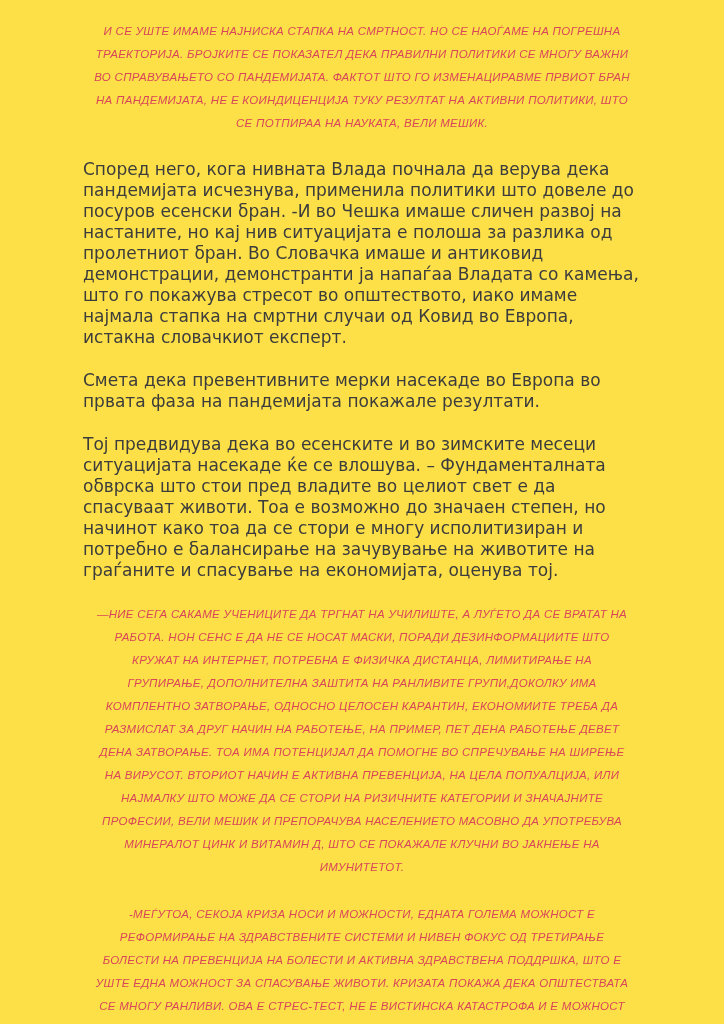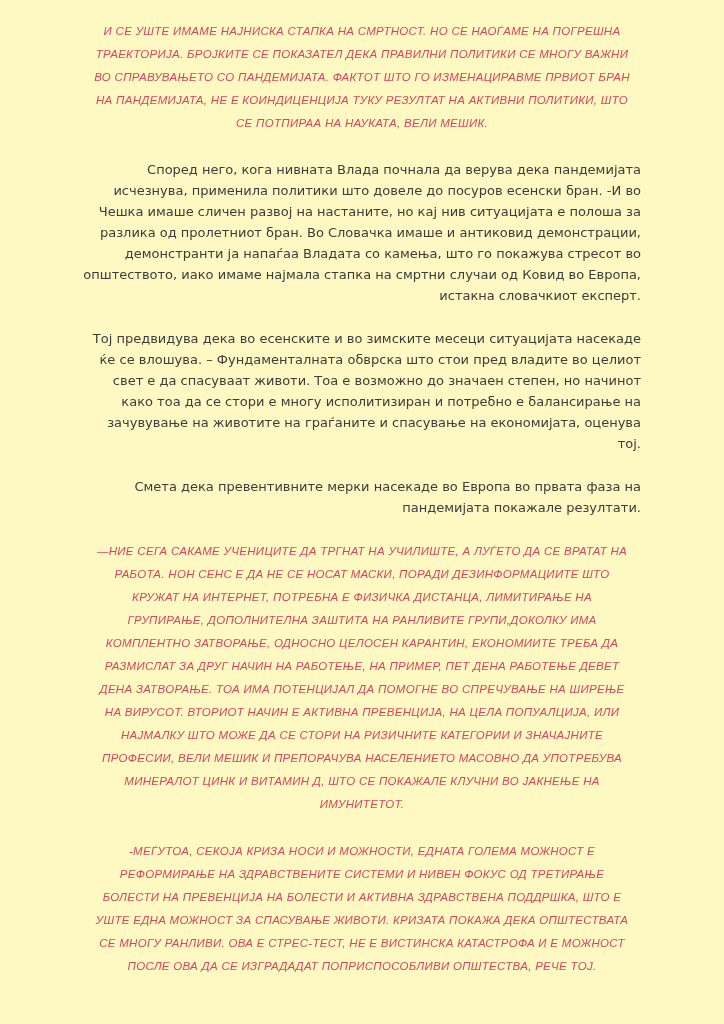--- a/index.html
+++ b/index.html
@@ -5,34 +5,34 @@
   html, body {
     margin: 0;
     padding: 0;
     background: #ffffff;
   }
   .page {
     position: relative;
     width: 724px;
     height: 1024px;
     margin: 0 auto;
-    background: #fef9c3;
+    background: #fde047;
     box-sizing: border-box;
     padding: 14px 83px 8px 83px;
     overflow: hidden;
   }
   .article {
     width: 558px;
   }
   .para {
     font-family: "DejaVu Sans", "Liberation Sans", sans-serif;
-    font-size: 13px;
+    font-size: 17px;
     line-height: 21px;
     color: #3c3c3c;
-    text-align: right;
+    text-align: left;
     margin: 0 0 22px 0;
   }
   .quote {
     font-family: "Liberation Sans", "DejaVu Sans", sans-serif;
     font-style: italic;
     font-weight: 400;
     font-size: 11.5px;
     line-height: 23px;
     letter-spacing: 0.3px;
     color: #d8465a;
@@ -47,23 +47,23 @@
 </head>
 <body>
 
 <div class="page">
   <div class="article">
 
     <div class="quote first">И СЕ УШТЕ ИМАМЕ НАЈНИСКА СТАПКА НА СМРТНОСТ. НО СЕ НАОЃАМЕ НА ПОГРЕШНА ТРАЕКТОРИЈА. БРОЈКИТЕ СЕ ПОКАЗАТЕЛ ДЕКА ПРАВИЛНИ ПОЛИТИКИ СЕ МНОГУ ВАЖНИ ВО СПРАВУВАЊЕТО СО ПАНДЕМИЈАТА. ФАКТОТ ШТО ГО ИЗМЕНАЦИРАВМЕ ПРВИОТ БРАН НА ПАНДЕМИЈАТА, НЕ Е КОИНДИЦЕНЦИЈА ТУКУ РЕЗУЛТАТ НА АКТИВНИ ПОЛИТИКИ, ШТО СЕ ПОТПИРАА НА НАУКАТА, ВЕЛИ МЕШИК.</div>
 
     <div class="para">Според него, кога нивната Влада почнала да верува дека пандемијата исчезнува, применила политики што довеле до посуров есенски бран. -И во Чешка имаше сличен развој на настаните, но кај нив ситуацијата е полоша за разлика од пролетниот бран. Во Словачка имаше и антиковид демонстрации, демонстранти ја напаѓаа Владата со камења, што го покажува стресот во општеството, иако имаме најмала стапка на смртни случаи од Ковид во Европа, истакна словачкиот експерт.</div>
 
+    <div class="para">Смета дека превентивните мерки насекаде во Европа во првата фаза на пандемијата покажале резултати.</div>
+
     <div class="para">Тој предвидува дека во есенските и во зимските месеци ситуацијата насекаде ќе се влошува. – Фундаменталната обврска што стои пред владите во целиот свет е да спасуваат животи. Тоа е возможно до значаен степен, но начинот како тоа да се стори е многу исполитизиран и потребно е балансирање на зачувување на животите на граѓаните и спасување на економијата, оценува тој.</div>
-
-    <div class="para">Смета дека превентивните мерки насекаде во Европа во првата фаза на пандемијата покажале резултати.</div>
 
     <div class="quote">—НИЕ СЕГА САКАМЕ УЧЕНИЦИТЕ ДА ТРГНАТ НА УЧИЛИШТЕ, А ЛУЃЕТО ДА СЕ ВРАТАТ НА РАБОТА. НОН СЕНС Е ДА НЕ СЕ НОСАТ МАСКИ, ПОРАДИ ДЕЗИНФОРМАЦИИТЕ ШТО КРУЖАТ НА ИНТЕРНЕТ, ПОТРЕБНА Е ФИЗИЧКА ДИСТАНЦА, ЛИМИТИРАЊЕ НА ГРУПИРАЊЕ, ДОПОЛНИТЕЛНА ЗАШТИТА НА РАНЛИВИТЕ ГРУПИ,ДОКОЛКУ ИМА КОМПЛЕНТНО ЗАТВОРАЊЕ, ОДНОСНО ЦЕЛОСЕН КАРАНТИН, ЕКОНОМИИТЕ ТРЕБА ДА РАЗМИСЛАТ ЗА ДРУГ НАЧИН НА РАБОТЕЊЕ, НА ПРИМЕР, ПЕТ ДЕНА РАБОТЕЊЕ ДЕВЕТ ДЕНА ЗАТВОРАЊЕ. ТОА ИМА ПОТЕНЦИЈАЛ ДА ПОМОГНЕ ВО СПРЕЧУВАЊЕ НА ШИРЕЊЕ НА ВИРУСОТ. ВТОРИОТ НАЧИН Е АКТИВНА ПРЕВЕНЦИЈА, НА ЦЕЛА ПОПУАЛЦИЈА, ИЛИ НАЈМАЛКУ ШТО МОЖЕ ДА СЕ СТОРИ НА РИЗИЧНИТЕ КАТЕГОРИИ И ЗНАЧАЈНИТЕ ПРОФЕСИИ, ВЕЛИ МЕШИК И ПРЕПОРАЧУВА НАСЕЛЕНИЕТО МАСОВНО ДА УПОТРЕБУВА МИНЕРАЛОТ ЦИНК И ВИТАМИН Д, ШТО СЕ ПОКАЖАЛЕ КЛУЧНИ ВО ЈАКНЕЊЕ НА ИМУНИТЕТОТ.</div>
 
 
     <div class="quote">-МЕЃУТОА, СЕКОЈА КРИЗА НОСИ И МОЖНОСТИ, ЕДНАТА ГОЛЕМА МОЖНОСТ Е РЕФОРМИРАЊЕ НА ЗДРАВСТВЕНИТЕ СИСТЕМИ И НИВЕН ФОКУС ОД ТРЕТИРАЊЕ БОЛЕСТИ НА ПРЕВЕНЦИЈА НА БОЛЕСТИ И АКТИВНА ЗДРАВСТВЕНА ПОДДРШКА, ШТО Е УШТЕ ЕДНА МОЖНОСТ ЗА СПАСУВАЊЕ ЖИВОТИ. КРИЗАТА ПОКАЖА ДЕКА ОПШТЕСТВАТА СЕ МНОГУ РАНЛИВИ. ОВА Е СТРЕС-ТЕСТ, НЕ Е ВИСТИНСКА КАТАСТРОФА И Е МОЖНОСТ ПОСЛЕ ОВА ДА СЕ ИЗГРАДАДАТ ПОПРИСПОСОБЛИВИ ОПШТЕСТВА, РЕЧЕ ТОЈ.</div>
 
   </div>
 </div>
 
 </body></html>

